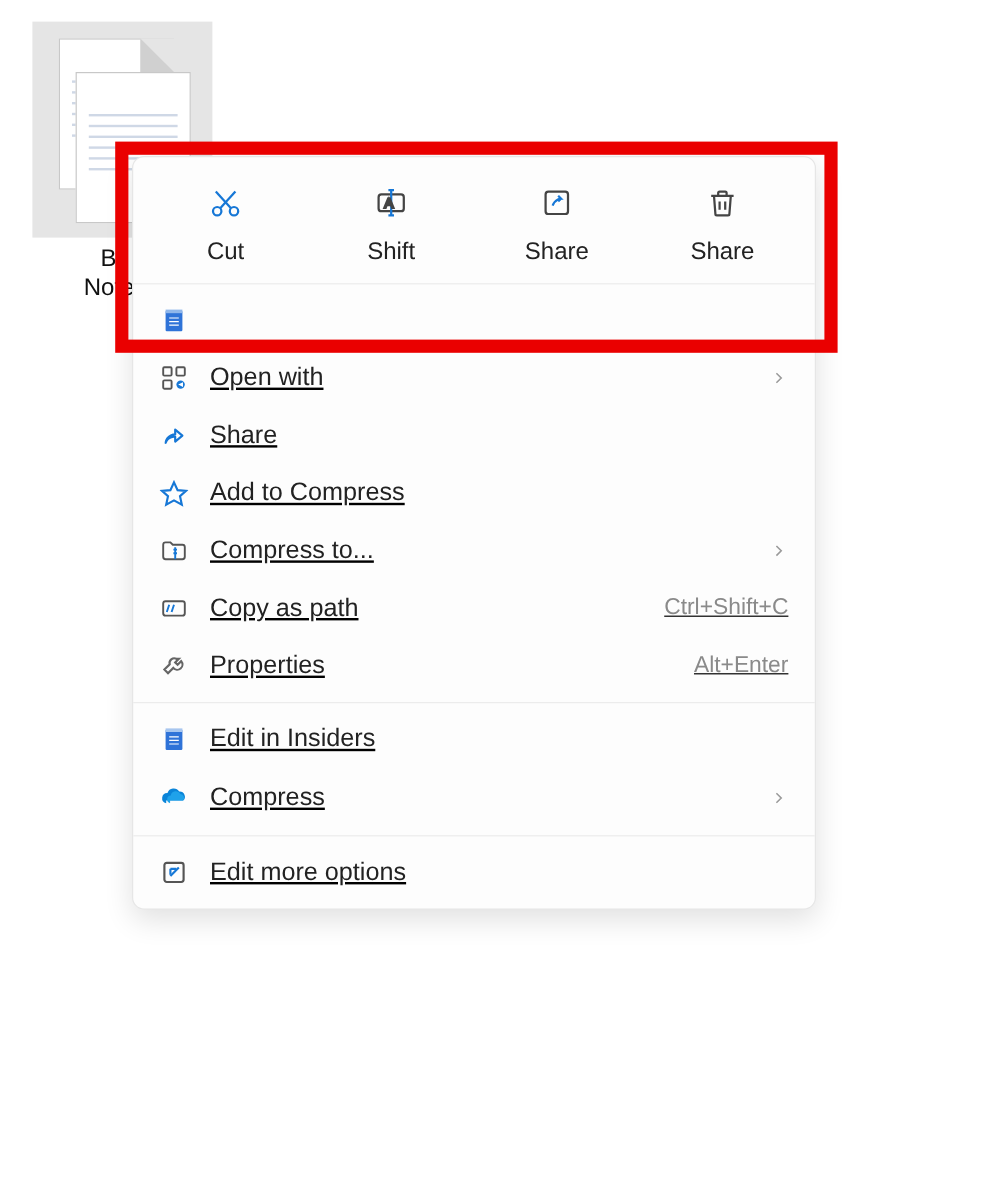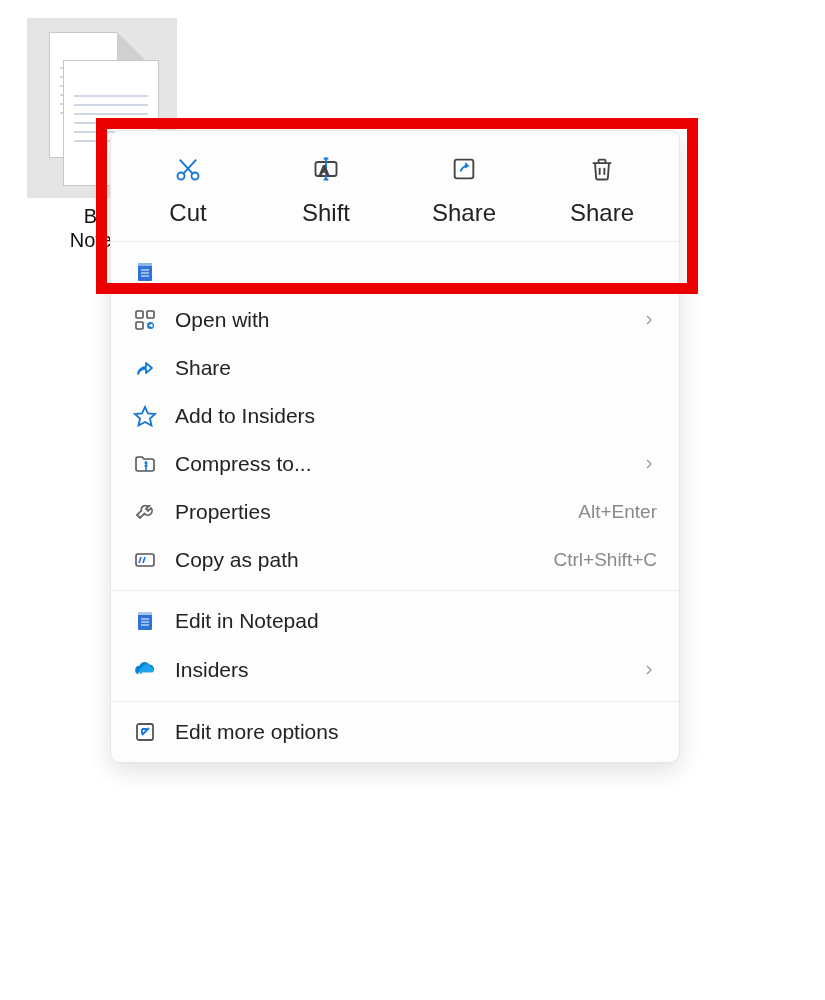--- a/index.html
+++ b/index.html
@@ -79,26 +79,27 @@
     cursor: default;
   }
   .toolbar .tb-icon {
     height: 32px;
     display: flex;
     align-items: center;
     justify-content: center;
     margin-bottom: 14px;
   }
   .toolbar .tb-label {
-    font-size: 24px;
+    font-size: 20px;
     color: #222;
   }
 
   .menu-items {
     padding: 6px 0;
+    text-decoration: underline;
   }
   .menu-item {
     display: flex;
     align-items: center;
     padding: 12px 22px 12px 16px;
     font-size: 21px;
     color: #222;
     cursor: default;
   }
   .menu-item .mi-icon {
@@ -255,21 +256,21 @@
       </div>
       <div class="mi-label">Share</div>
     </div>
 
     <div class="menu-item">
       <div class="mi-icon">
         <svg width="24" height="24" viewBox="0 0 24 24" fill="none" stroke="#1677d6" stroke-width="1.8">
           <polygon points="12 3 15 9.5 22 10 17 14.5 18.5 21.5 12 18 5.5 21.5 7 14.5 2 10 9 9.5"></polygon>
         </svg>
       </div>
-      <div class="mi-label">Add to Insiders</div>
+      <div class="mi-label">Add to Compress</div>
     </div>
 
     <div class="menu-item">
       <div class="mi-icon">
         <svg width="24" height="24" viewBox="0 0 24 24" fill="none" stroke="#555" stroke-width="1.6">
           <path d="M3 7a2 2 0 0 1 2-2h4l2 2h8a2 2 0 0 1 2 2v8a2 2 0 0 1-2 2H5a2 2 0 0 1-2-2z"></path>
           <line x1="13" y1="9" x2="13" y2="19" stroke="#1677d6"></line>
           <line x1="11.5" y1="11" x2="14.5" y2="11" stroke="#1677d6"></line>
           <line x1="11.5" y1="14" x2="14.5" y2="14" stroke="#1677d6"></line>
         </svg>
@@ -277,62 +278,62 @@
       <div class="mi-label">Compress to...</div>
       <div class="chevron">
         <svg width="16" height="16" viewBox="0 0 24 24" fill="none" stroke="currentColor" stroke-width="2">
             <polyline points="9 6 15 12 9 18"></polyline>
           </svg>
       </div>
     </div>
 
     <div class="menu-item">
       <div class="mi-icon">
-        <svg width="24" height="24" viewBox="0 0 24 24" fill="none" stroke="#666" stroke-width="1.8">
-          <path d="M14 6a4 4 0 0 0-5.6 4.6L4 15l3 3 4.4-4.4A4 4 0 0 0 18 8l-3 3-2-2 3-3z"></path>
-        </svg>
-      </div>
-      <div class="mi-label">Properties</div>
-      <div class="mi-shortcut">Alt+Enter</div>
-    </div>
-
-    <div class="menu-item">
-      <div class="mi-icon">
         <svg width="24" height="24" viewBox="0 0 24 24" fill="none" stroke="#555" stroke-width="1.6">
           <rect x="3" y="6" width="18" height="12" rx="2"></rect>
           <path d="M6 15l2-6m2 6l2-6" stroke="#1677d6"></path>
         </svg>
       </div>
       <div class="mi-label">Copy as path</div>
       <div class="mi-shortcut">Ctrl+Shift+C</div>
+    </div>
+
+    <div class="menu-item">
+      <div class="mi-icon">
+        <svg width="24" height="24" viewBox="0 0 24 24" fill="none" stroke="#666" stroke-width="1.8">
+          <path d="M14 6a4 4 0 0 0-5.6 4.6L4 15l3 3 4.4-4.4A4 4 0 0 0 18 8l-3 3-2-2 3-3z"></path>
+        </svg>
+      </div>
+      <div class="mi-label">Properties</div>
+      <div class="mi-shortcut">Alt+Enter</div>
     </div>
 
     <div class="divider"></div>
 
     <div class="menu-item">
       <div class="mi-icon">
         <svg width="24" height="24" viewBox="0 0 24 24">
           <rect x="5" y="4" width="14" height="17" rx="1" fill="#2f73d8"></rect>
           <rect x="5" y="3" width="14" height="3" fill="#a7c6ef"></rect>
           <line x1="8" y1="10" x2="16" y2="10" stroke="#fff" stroke-width="1"></line>
           <line x1="8" y1="13" x2="16" y2="13" stroke="#fff" stroke-width="1"></line>
           <line x1="8" y1="16" x2="16" y2="16" stroke="#fff" stroke-width="1"></line>
         </svg>
       </div>
-      <div class="mi-label">Edit in Notepad</div>
+      <div class="mi-label">Edit in Insiders</div>
     </div>
 
     <div class="menu-item">
       <div class="mi-icon">
         <svg width="26" height="26" viewBox="0 0 24 24">
           <path d="M6 16a4 4 0 0 1 1-7.9A5 5 0 0 1 16 7a4 4 0 0 1 3 7H6z" fill="#0a84d8"></path>
           <path d="M9 16a3 3 0 0 1 .5-5.9A4 4 0 0 1 17 9a3 3 0 0 1 2 5H9z" fill="#1fa2ea"></path>
         </svg>
       </div>
-      <div class="mi-label">Insiders</div>
+      <div class="mi-label">Compress</div>
       <div class="chevron">
         <svg width="16" height="16" viewBox="0 0 24 24" fill="none" stroke="currentColor" stroke-width="2">
             <polyline points="9 6 15 12 9 18"></polyline>
           </svg>
       </div>
     </div>
 
 
     <div class="divider"></div>
 

